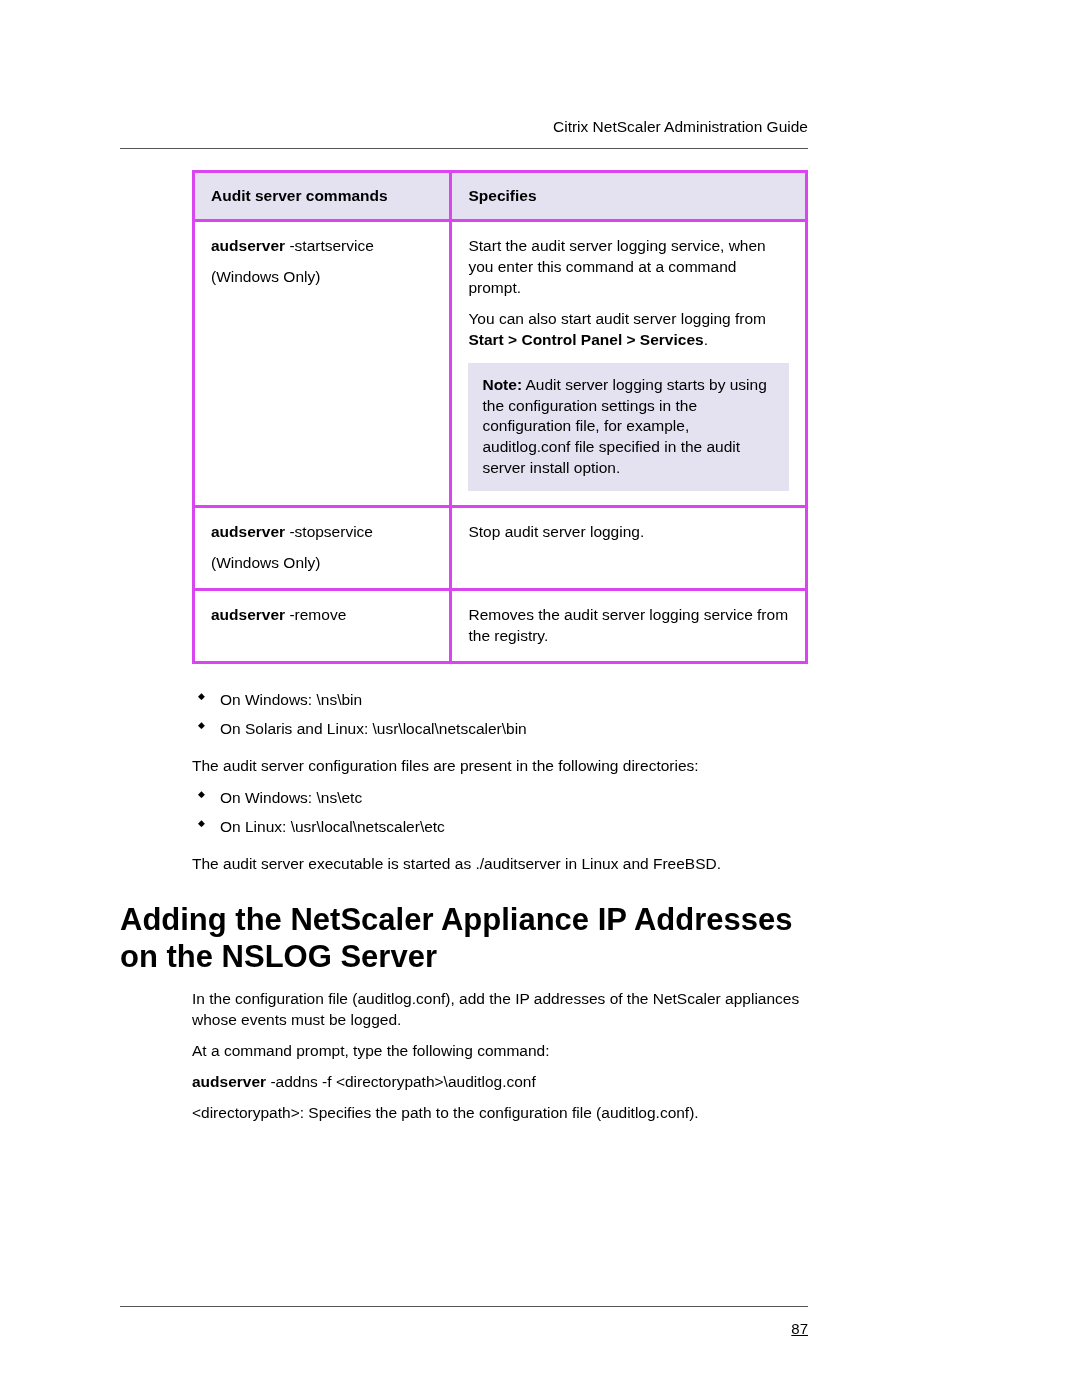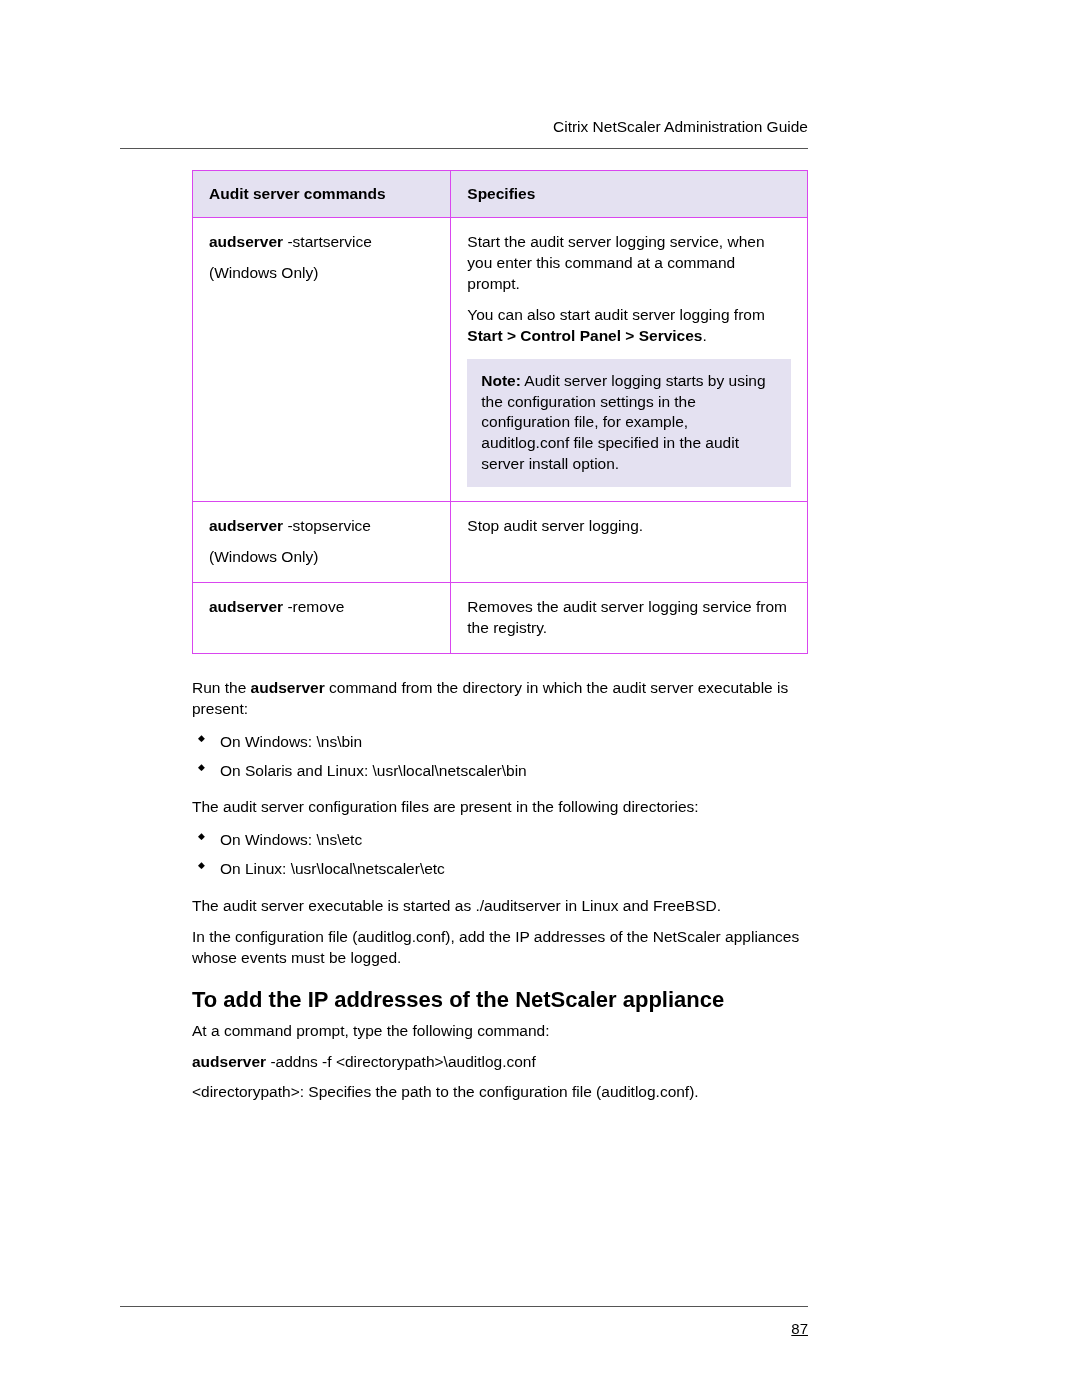--- a/index.html
+++ b/index.html
@@ -28,21 +28,21 @@
   .content {
     padding-top: 52px;
     padding-left: 72px; 
   }
   table.cmd {
     border-collapse: collapse;
     width: 100%;
     margin-bottom: 24px;
   }
   table.cmd th, table.cmd td {
-    border: 1px solid #d946ef;
+    border: 3px solid #d946ef;
     padding: 14px 16px;
     vertical-align: top;
     font-size: 15.5px;
     text-align: left;
   }
   table.cmd th {
     background: #e4e1f1;
     font-weight: bold;
   }
   table.cmd td p { margin-bottom: 10px; line-height: 1.35; }
@@ -153,44 +153,41 @@
           <td>
             <p><b>audserver</b><span> -remove</span></p>
           </td>
           <td>
             <p>Removes the audit server logging service from the registry.</p>
           </td>
         </tr>
       </tbody>
     </table>
 
-    <p class="para">
-      <span>Run the </span><b>audserver</b><span> command from the directory in which the audit server executable is present:</span>
-    </p>
 
     <ul class="bullets">
       <li><span>On Windows: </span><span class="mono">\ns\bin</span></li>
       <li><span>On Solaris and Linux: </span><span class="mono">\usr\local\netscaler\bin</span></li>
     </ul>
 
     <p class="para">The audit server configuration files are present in the following directories:</p>
 
     <ul class="bullets">
       <li><span>On Windows: </span><span class="mono">\ns\etc</span></li>
       <li><span>On Linux: </span><span class="mono">\usr\local\netscaler\etc</span></li>
     </ul>
 
     <p class="para">The audit server executable is started as ./auditserver in Linux and FreeBSD.</p>
 
+    <h1 class="section">Adding the NetScaler Appliance IP Addresses on the NSLOG Server</h1>
 
     <p class="para">
       <span>In the configuration file (</span><span class="mono">auditlog.conf</span><span>), add the IP addresses of the NetScaler appliances whose events must be logged.</span>
     </p>
 
-    <h2 class="sub">To add the IP addresses of the NetScaler appliance</h2>
 
     <p class="para">At a command prompt, type the following command:</p>
 
     <p class="para">
       <b>audserver</b><span> -addns -f &lt;directorypath&gt;\auditlog.conf</span>
     </p>
 
     <p class="para">
       <span>&lt;directorypath&gt;: Specifies the path to the configuration file (</span><span class="mono">auditlog.conf</span><span>).</span>
     </p>

